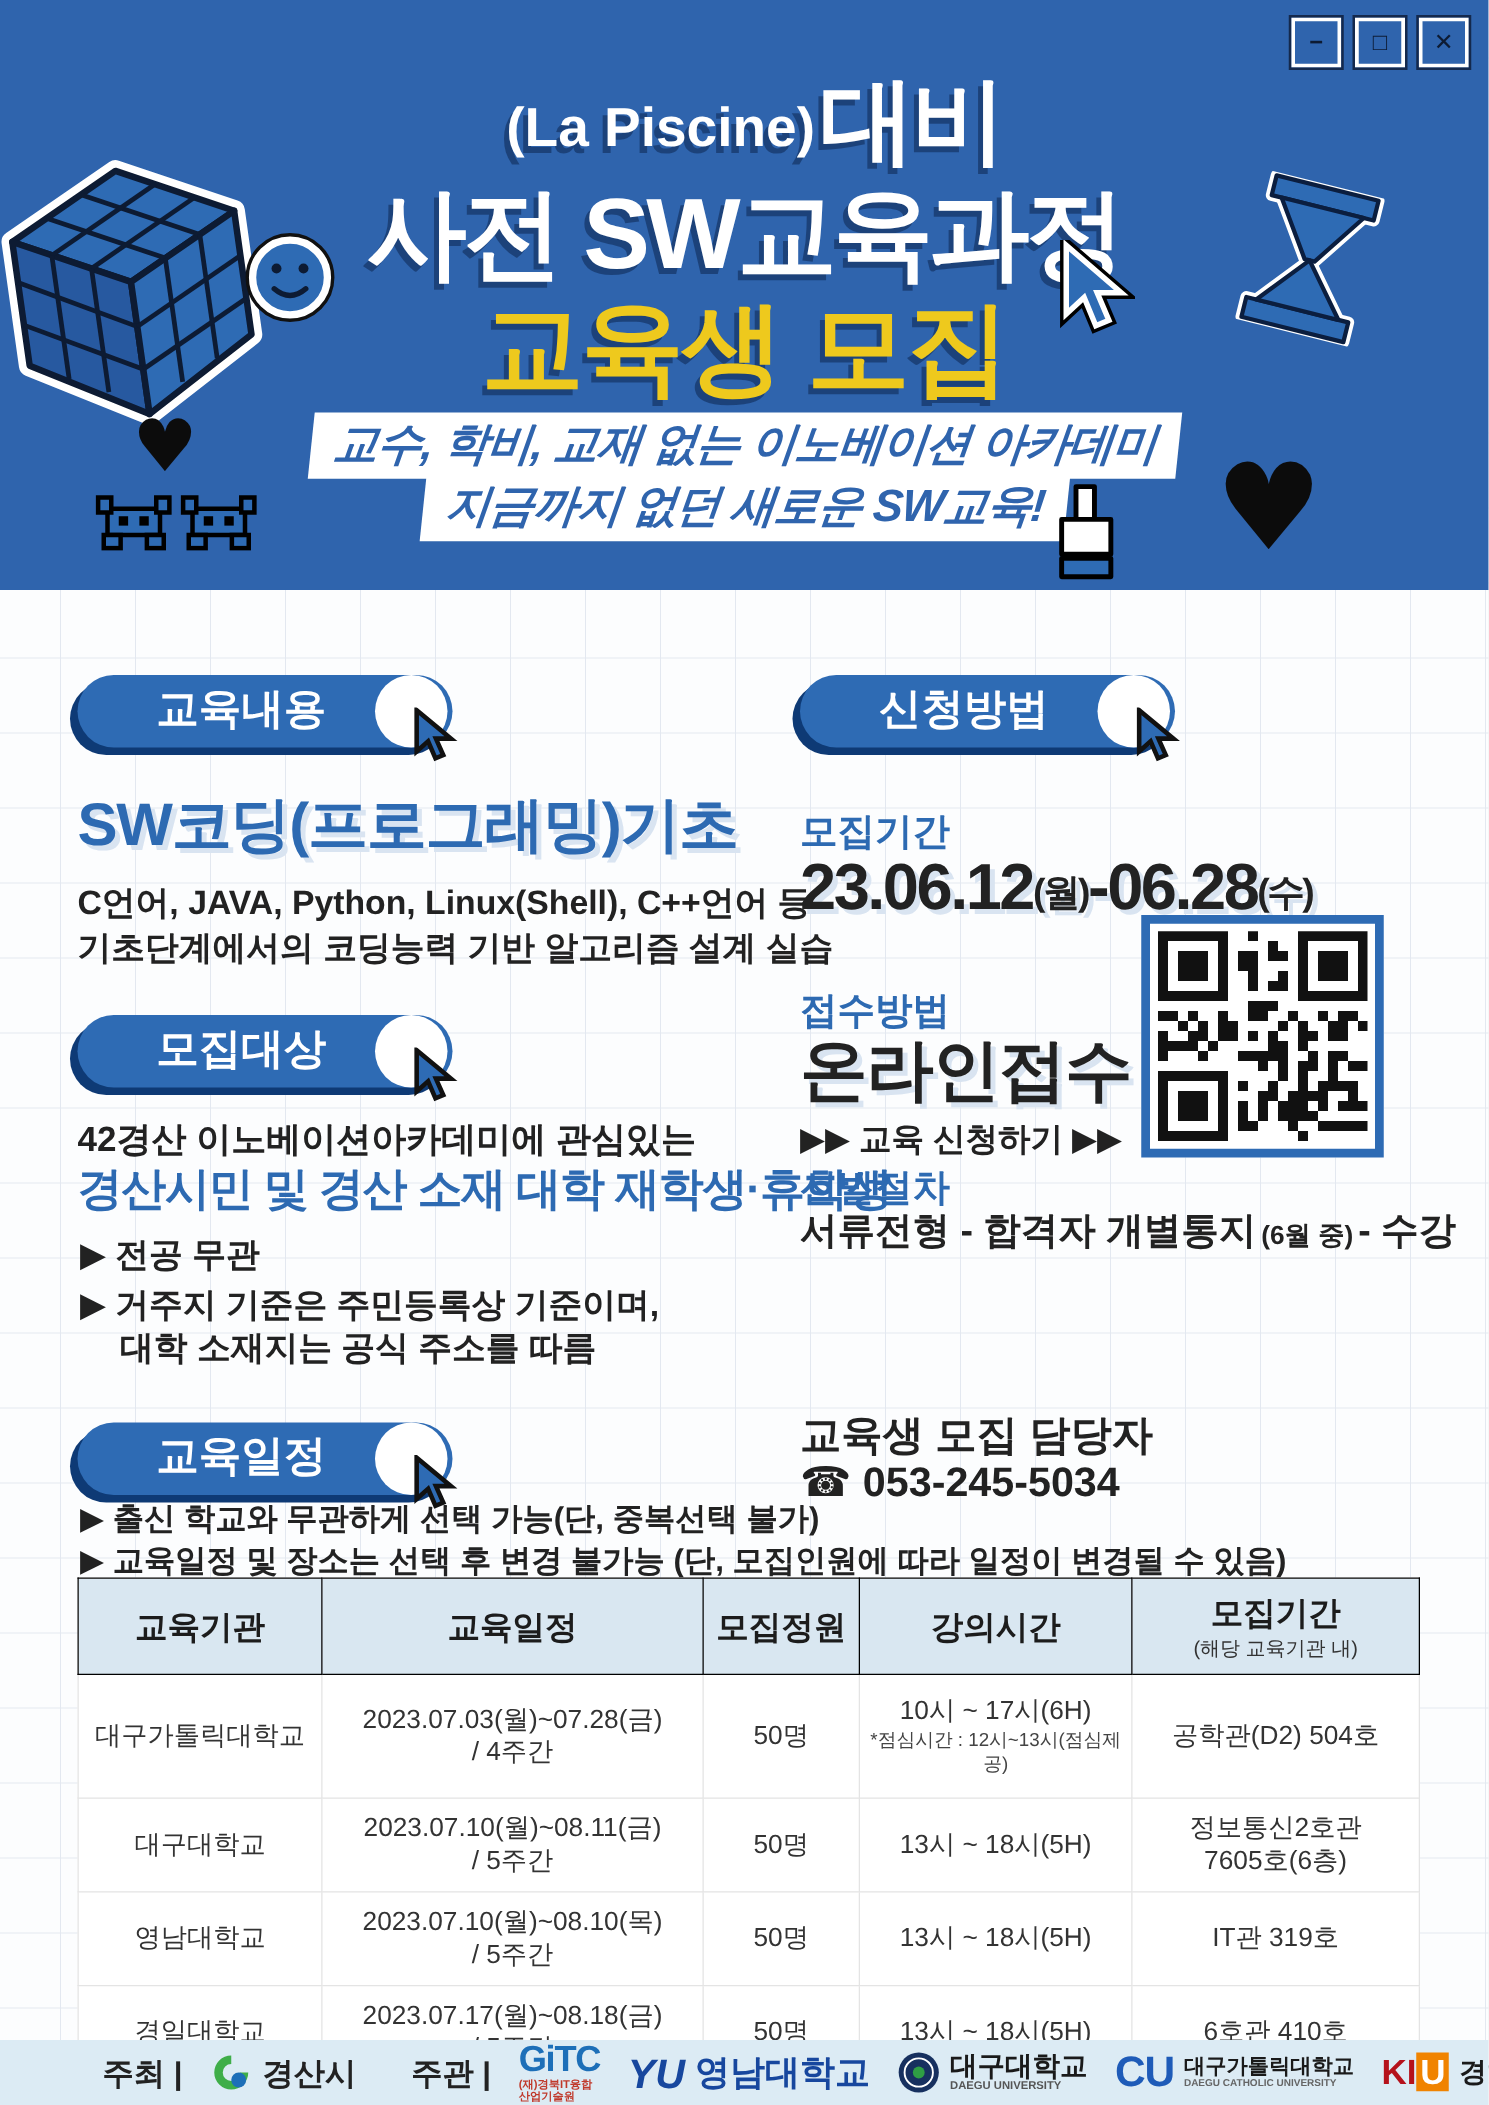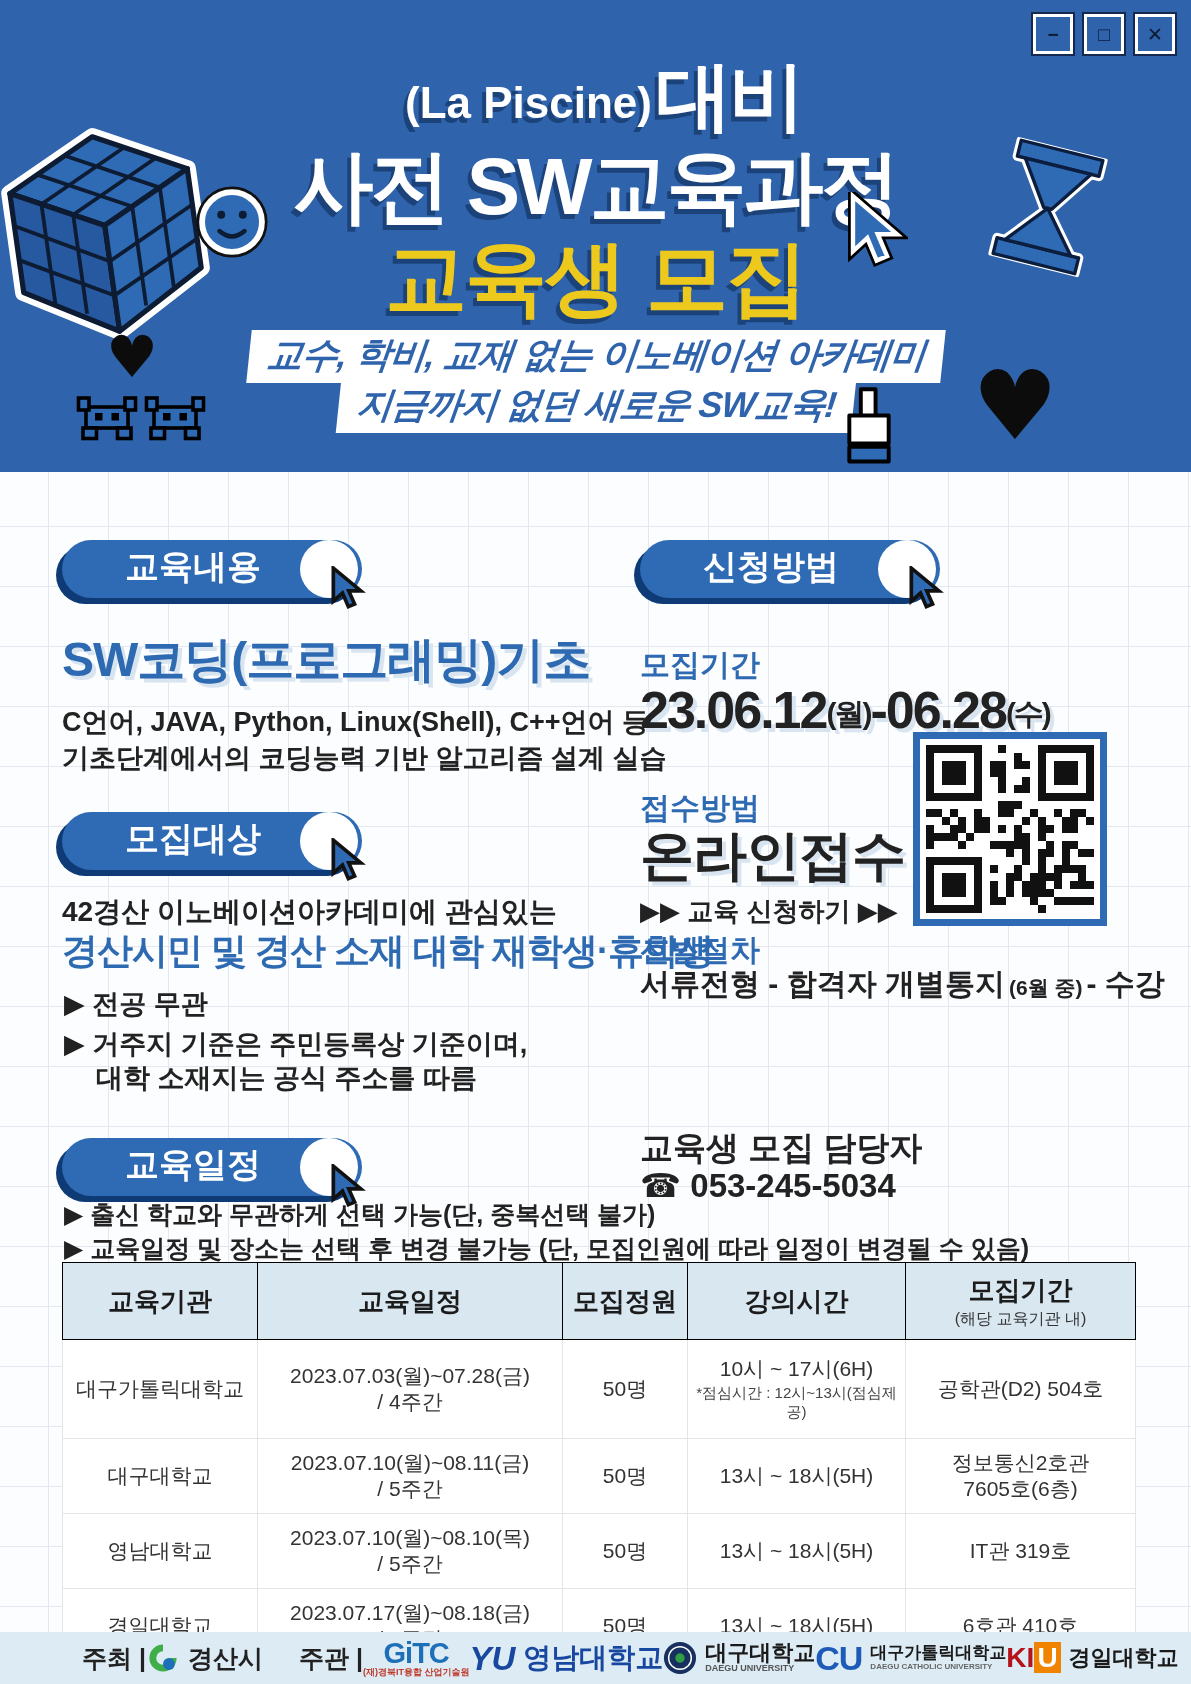--- a/index.html
+++ b/index.html
@@ -56,21 +56,21 @@
   table.sched th{background:#d9e7f1;color:#1c1c1c;font-weight:800;font-size:26px;
     height:76px;border:1px solid #000000;padding:0;}
   table.sched th .th-sub{display:block;font-size:16px;font-weight:400;color:#333;margin-top:1px;}
   table.sched td{border:1px solid #e4e4e4;text-align:center;color:#333;font-weight:500;
     font-size:21px;padding:4px 2px;line-height:1.25;}
   table.sched tr.r1 td{height:90px;}
   table.sched tr.rn td{height:66px;}
   table.sched td .cell-small{font-size:15px;color:#444;margin-top:2px;}
   
   .footer{position:absolute;left:0;top:1632px;width:1191px;height:52px;background:#dcebf4;
-    display:flex;align-items:center;padding-left:82px;box-sizing:border-box;gap:0;}
+    display:flex;align-items:center;padding-left:82px;box-sizing:border-box;gap:22px;}
   .flabel{font-size:25px;font-weight:800;color:#222;white-space:nowrap;}
   .fgroup{display:flex;align-items:center;gap:8px;white-space:nowrap;}
   .fcol{display:flex;flex-direction:column;align-items:flex-start;line-height:1.05;}
   .gitc{font-size:29px;font-weight:900;color:#1d6fb8;letter-spacing:-1px;line-height:1;text-align:right;}
   .gitc-sub{font-size:9px;color:#c0392b;font-weight:700;}
   .yu{font-size:33px;font-weight:900;font-style:italic;color:#17479e;line-height:1;}
   .yu-name{font-size:28px;font-weight:800;color:#17479e;}
   .du-name{font-size:22px;font-weight:800;color:#1a1a1a;line-height:1;}
   .du-sub{font-size:9px;color:#555;font-weight:700;}
   .cu{font-size:34px;font-weight:900;color:#1e5bb8;line-height:1;letter-spacing:-1px;}

